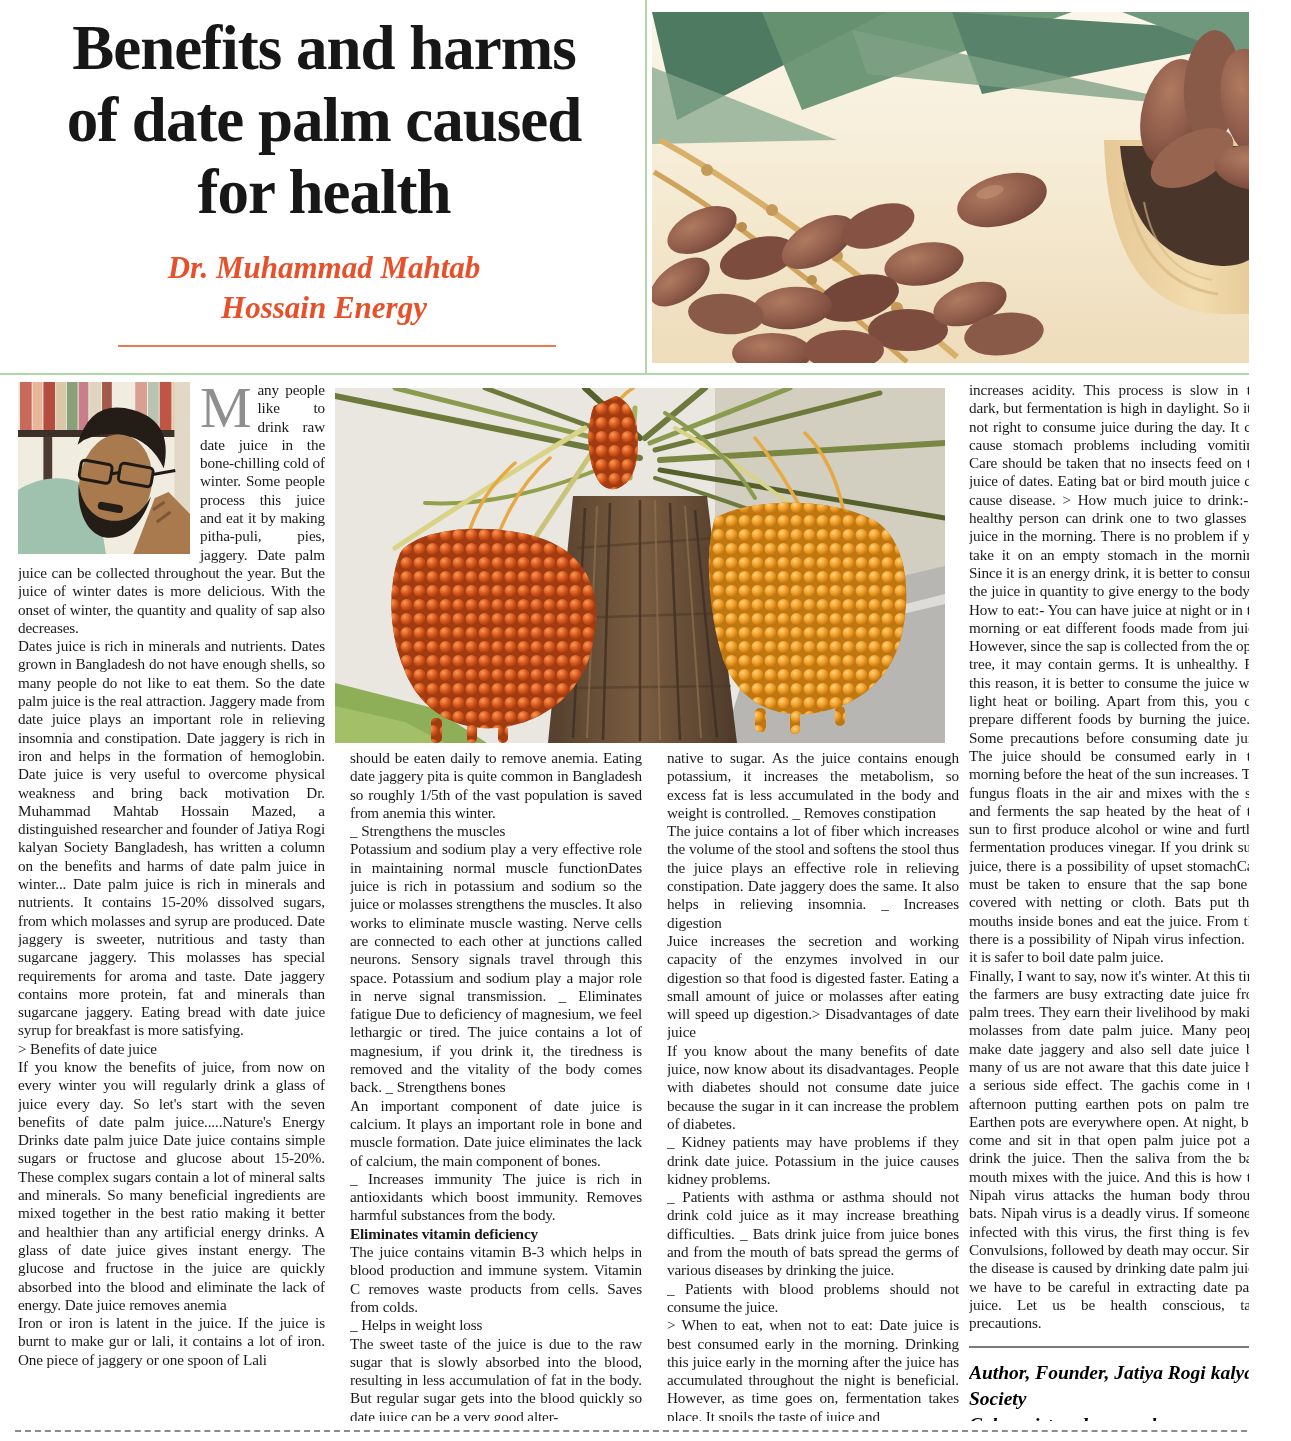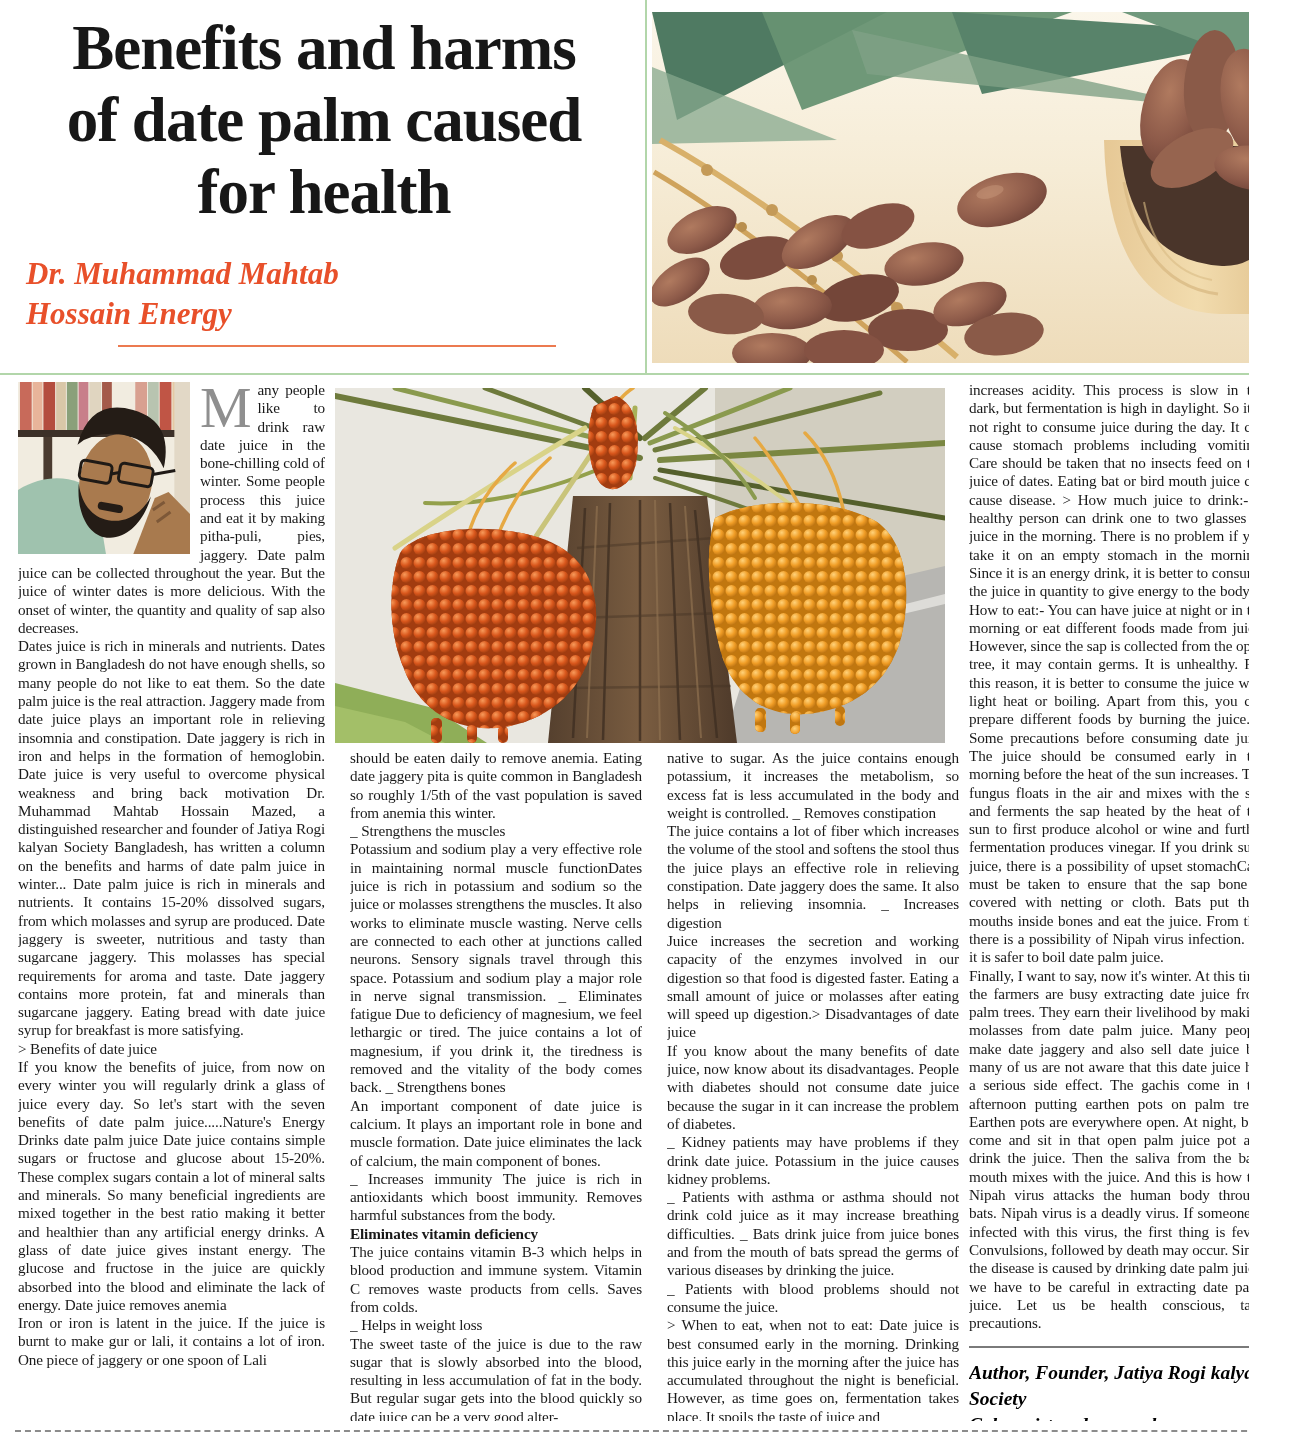--- a/index.html
+++ b/index.html
@@ -1,21 +1,21 @@
 <!DOCTYPE html>
 <html lang="en"><head>
 <meta charset="utf-8">
 <style>
   html,body{margin:0;padding:0;background:#ffffff;}
   .page{position:relative;width:1249px;height:1441px;background:#fff;overflow:hidden;
         font-family:"Liberation Serif", serif;color:#191919;}
   
   .headline{position:absolute;left:26px;top:12px;width:596px;text-align:center;
             font-weight:bold;font-size:63px;line-height:72px;letter-spacing:-1px;color:#171717;}
-  .byline{position:absolute;left:26px;top:254px;width:596px;
+  .byline{position:absolute;left:26px;top:248px;width:596px;text-align:center;
           font-weight:bold;font-style:italic;font-size:31px;line-height:40px;color:#e8502a;}
   .byline-rule{position:absolute;left:118px;top:345px;width:438px;height:2px;background:#ec7a50;}
   .v-green{position:absolute;left:645px;top:0;width:2px;height:374px;background:#b2d6aa;}
   .h-green{position:absolute;left:0;top:373px;width:1291px;height:2px;background:#b2d6aa;}
   .dates-photo{position:absolute;left:652px;top:12px;width:639px;height:351px;}
   .tree-photo{position:absolute;left:335px;top:388px;width:610px;height:355px;}
   
   .body{position:absolute;left:18px;top:381px;width:1258px;height:1040px;display:grid;
         grid-template-columns:307px 307px 307px 296px;column-gap:10px;}
   .col{height:1040px;overflow:hidden;}

